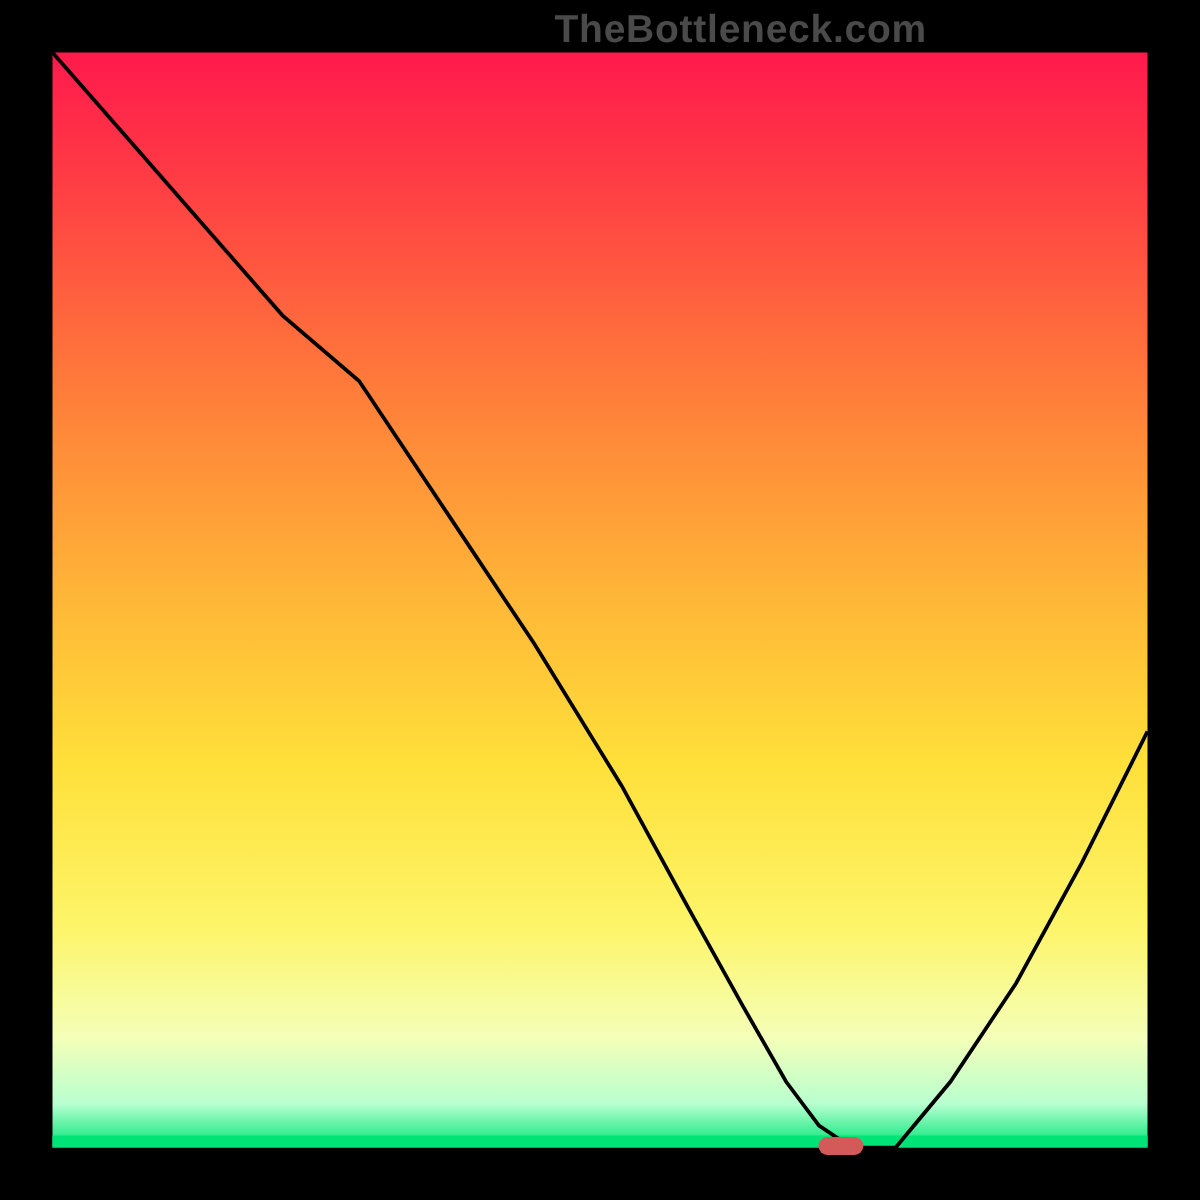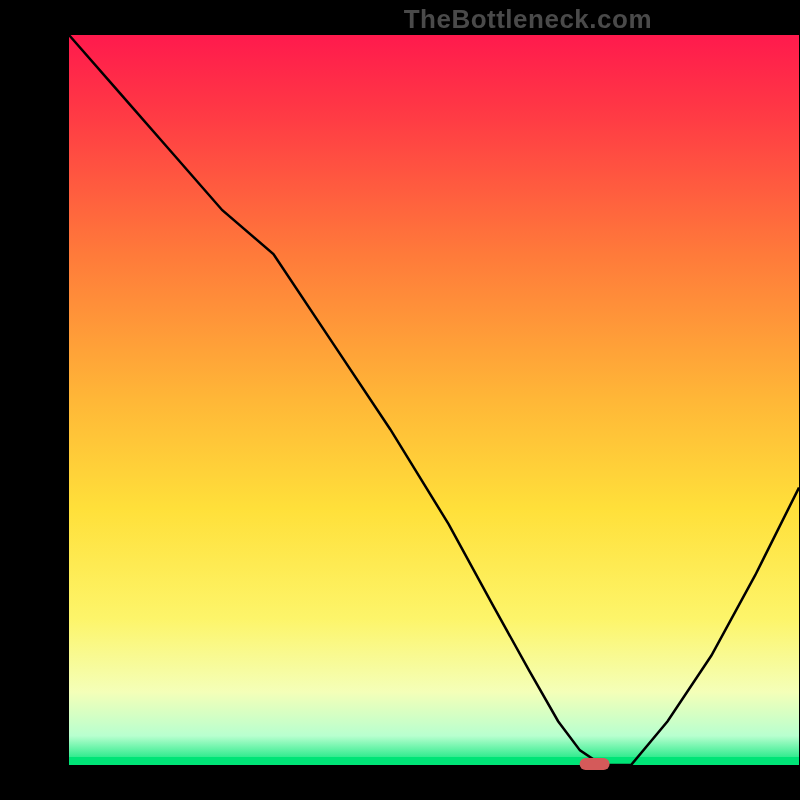--- a/index.html
+++ b/index.html
@@ -9,21 +9,20 @@
     height: 800px;
     background: #000;
     font-family: Arial, Helvetica, sans-serif;
     overflow: hidden;
   }
   .frame {
     position: relative;
     width: 636px;
     height: 800px;
     background: #000;
-    margin-left: 34px;
   }
   .watermark {
     position: absolute;
     top: 4px;
     right: 18px;
     color: #4a4a4a;
     font-size: 26px;
     font-weight: 600;
     letter-spacing: 0.5px;
     user-select: none;

